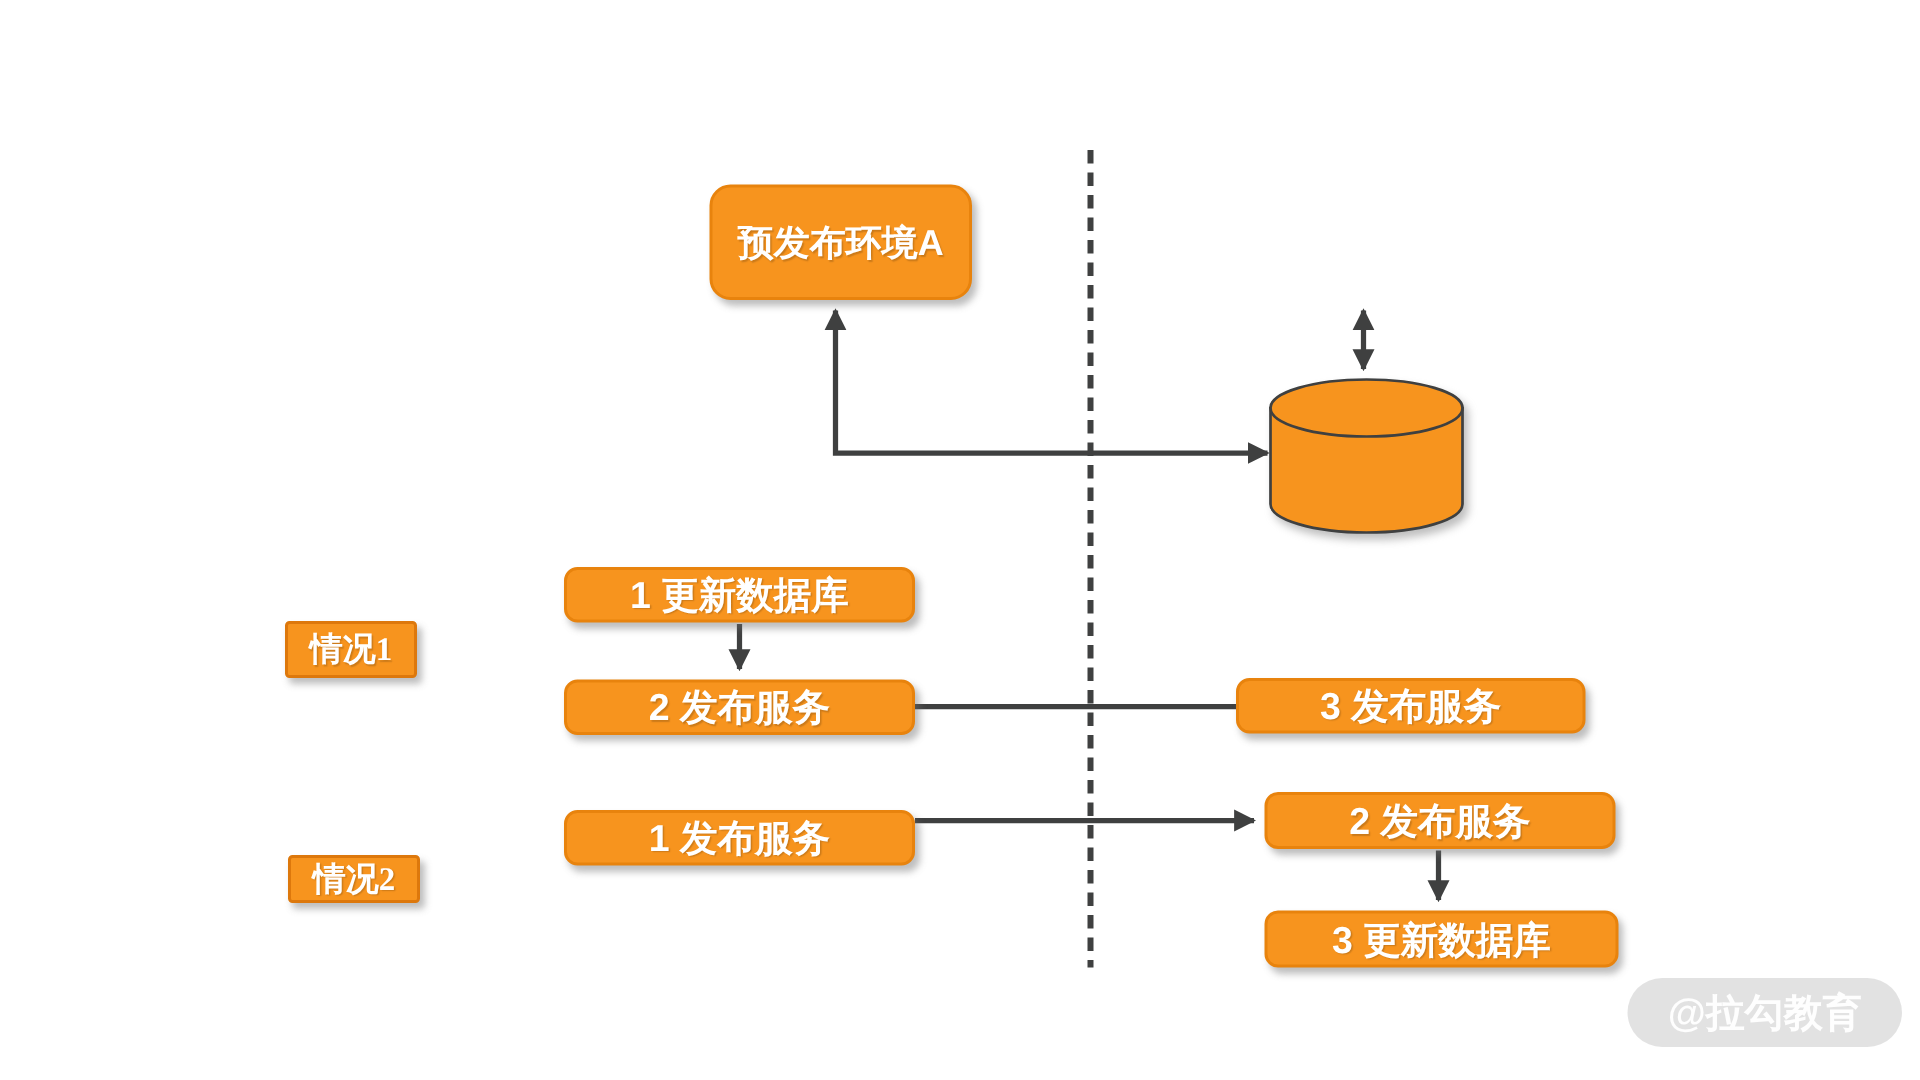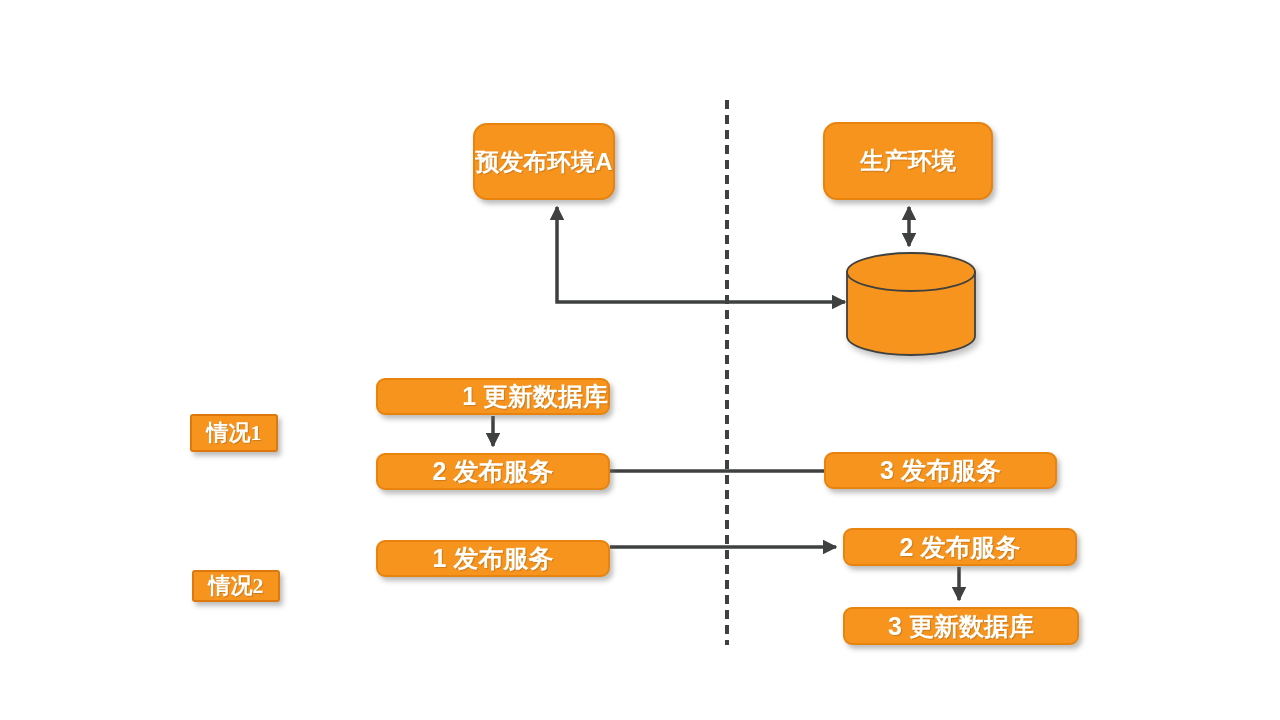--- a/index.html
+++ b/index.html
@@ -77,34 +77,31 @@
 
       <path d="M959,567 V600" marker-end="url(#ah)"></path>
     </g>
 
     <g style="filter: drop-shadow(3px 4px 3px rgba(110,110,110,0.45));">
       <path d="M847,272 V336 A64,19 0 0 0 975,336 V272 Z" fill="#F7941E" stroke="#3F4040" stroke-width="1.8"></path>
       <ellipse cx="911" cy="272" rx="64" ry="19" fill="#F7941E" stroke="#3F4040" stroke-width="1.8"></ellipse>
     </g>
   </svg>
 
-  <div class="node env" style="left:473px; top:123px; width:142px; height:77px;">
+  <div class="node env" style="left:473px; top:123px; width:175px; height:77px;">
     <span>预发布环境A</span>
   </div>
 
-  <div class="node env" style="left:823px; top:122px; width:170px; height:78px;">
-    <span>生产环境</span>
-  </div>
 
 
   <div class="node case-label" style="left:190px; top:414px; width:88px; height:38px;">
     <span>情况1</span>
   </div>
 
-  <div class="node step" style="left:376px; top:378px; width:234px; height:37px;justify-content:flex-end;">
+  <div class="node step" style="left:376px; top:378px; width:234px; height:37px;">
     <span>1 更新数据库</span>
   </div>
 
   <div class="node step" style="left:376px; top:453px; width:234px; height:37px;">
     <span>2 发布服务</span>
   </div>
 
   <div class="node step" style="left:824px; top:452px; width:233px; height:37px;">
     <span>3 发布服务</span>
   </div>
@@ -118,14 +115,17 @@
   </div>
 
   <div class="node step" style="left:843px; top:528px; width:234px; height:38px;">
     <span>2 发布服务</span>
   </div>
 
   <div class="node step" style="left:843px; top:607px; width:236px; height:38px;">
     <span>3 更新数据库</span>
   </div>
 
+  <div class="watermark">
+    <span>@拉勾教育</span>
+  </div>
 
 </div>
 
 </body></html>

